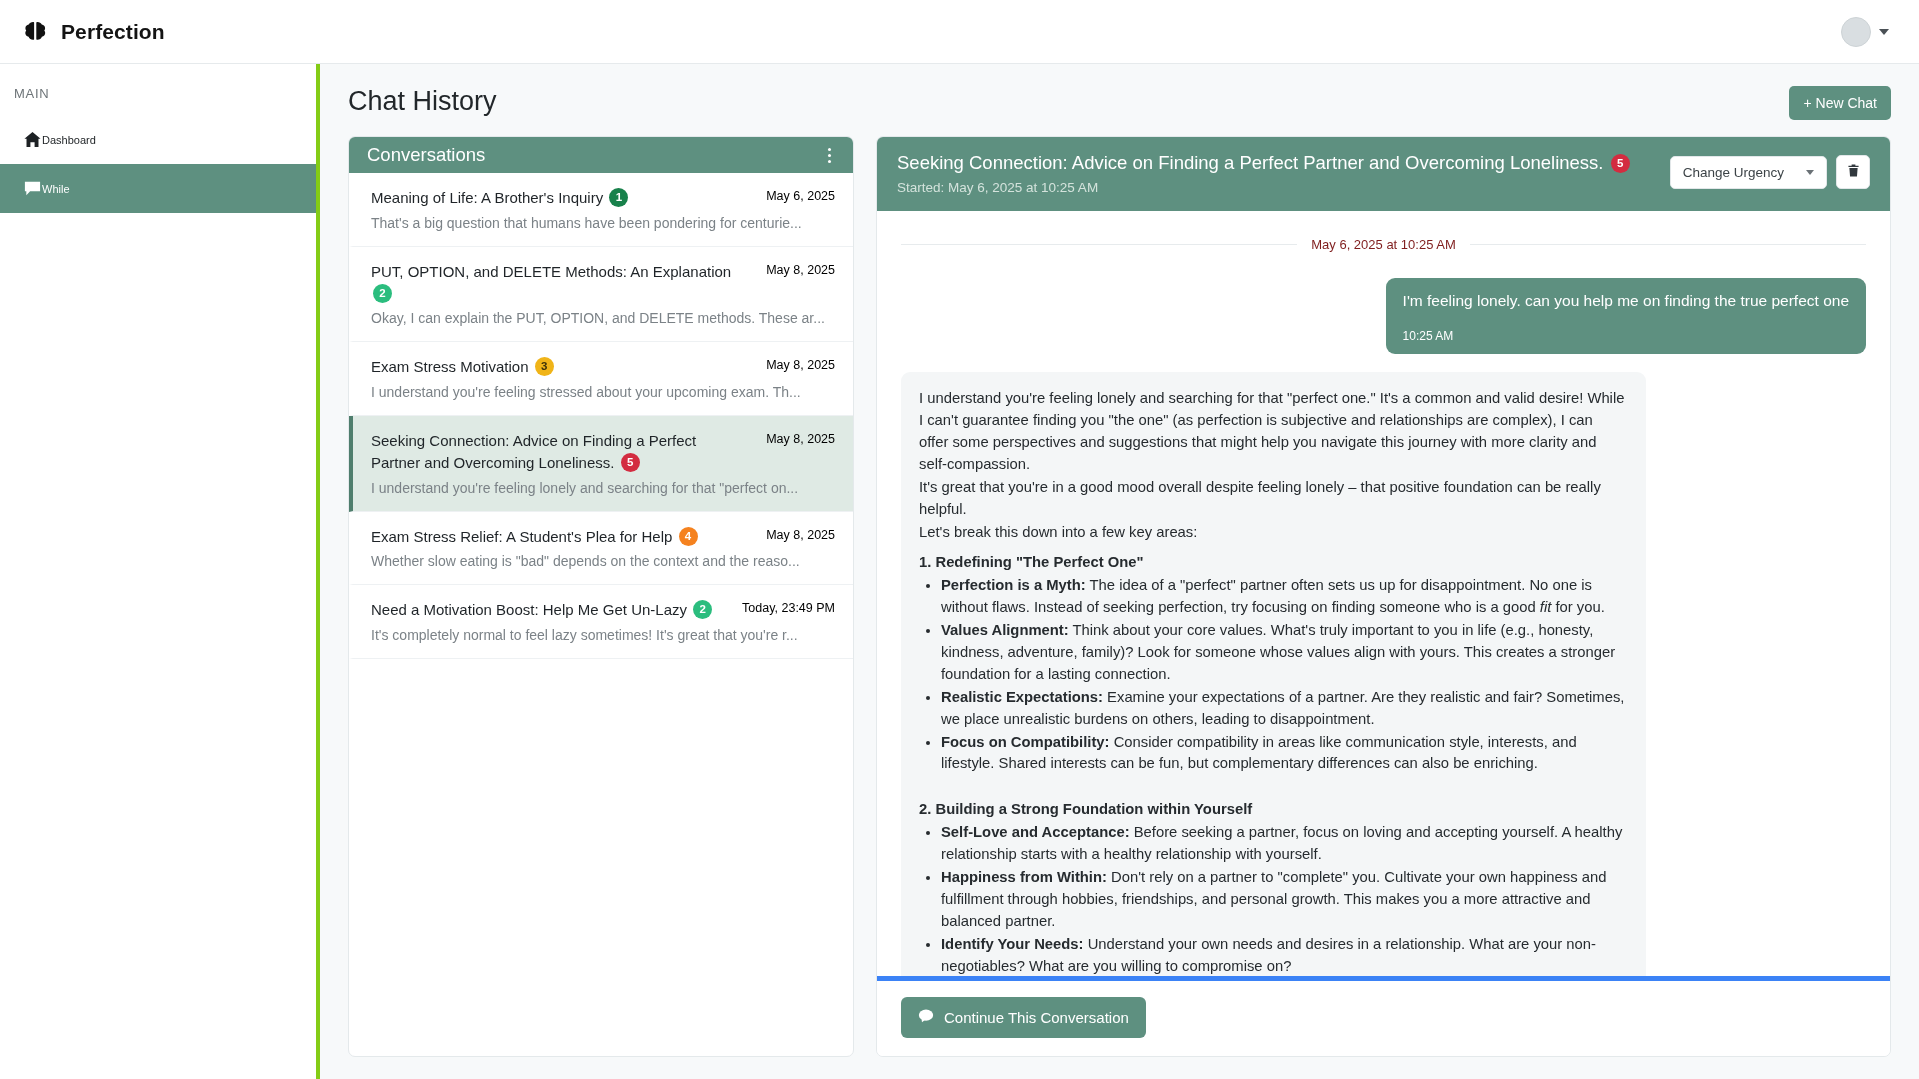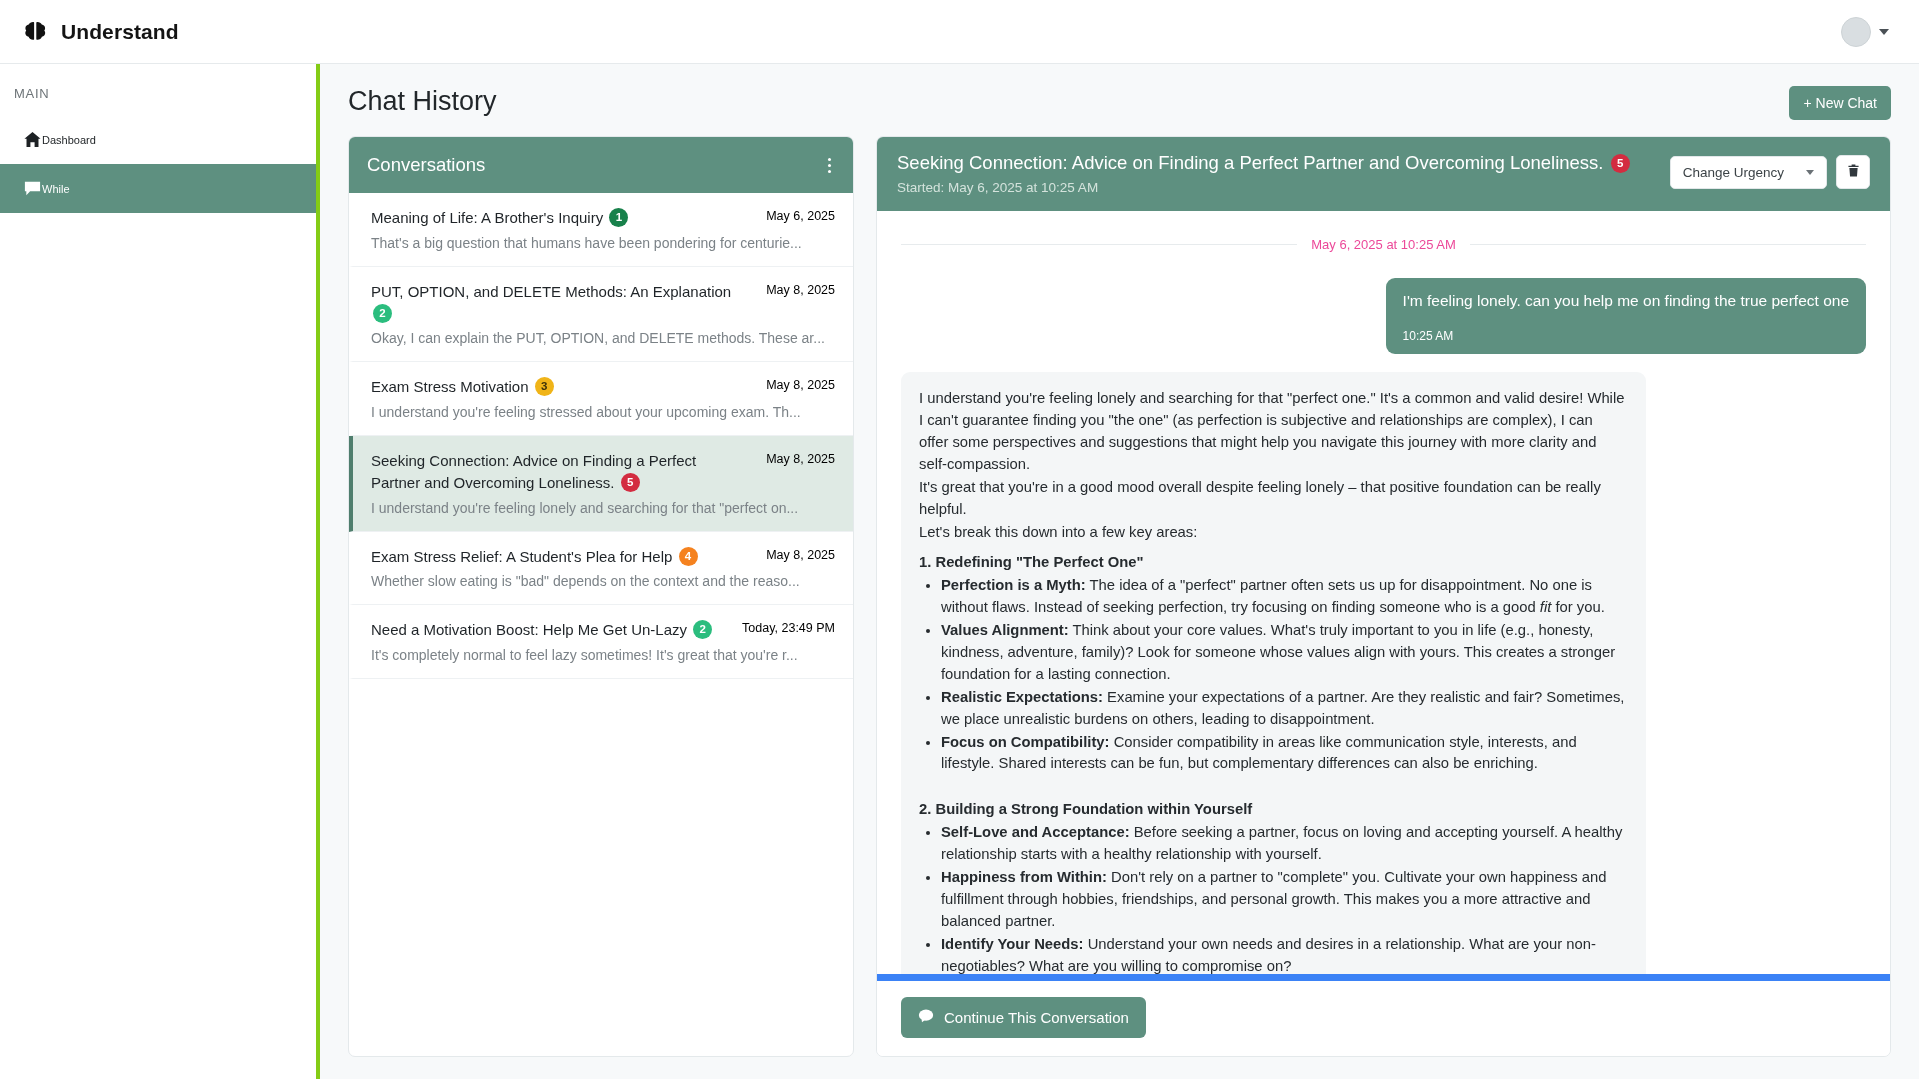--- a/index.html
+++ b/index.html
@@ -73,21 +73,21 @@
 
   
   .conv-card {
     width: 506px; flex: 0 0 506px;
     background: #fff; border: 1px solid #e4e9eb;
     border-radius: 7px; overflow: hidden;
     display: flex; flex-direction: column; min-height: 0;
   }
   .conv-head {
     background: #5e9080; color: #fff;
-    height: 56px; display: flex; align-items: center;
+    height: 36px; display: flex; align-items: center;
     padding: 0 18px; font-size: 18.5px;
   }
   .kebab { margin-left: auto; cursor: pointer; display: flex; flex-direction: column; gap: 3px; padding: 4px; }
   .kebab i { width: 3px; height: 3px; border-radius: 50%; background: #fff; display: block; }
   .conv-tools { padding: 16px 18px 14px 18px; border-bottom: 1px solid #ebeff1; }
   .search-wrap { position: relative; }
   .search-input {
     width: 100%; height: 38px;
     border: 1px solid #dfe4e7; border-radius: 6px;
     padding: 0 12px 0 42px; font-size: 14.5px;
@@ -160,21 +160,21 @@
   }
   .trash-btn {
     background: #fff; border: 1px solid #e2e7e9; border-radius: 5px;
     width: 34px; height: 34px; cursor: pointer;
     display: flex; align-items: center; justify-content: center;
   }
 
   .chat-body { flex: 1 1 auto; min-height: 0; overflow: hidden; padding: 26px 24px 0 24px; }
   .day-divider { display: flex; align-items: center; gap: 14px; margin-bottom: 26px; }
   .day-divider .line { flex: 1 1 auto; height: 1px; background: #e7ebed; }
-  .day-divider .label { font-size: 13px; color: #ec4899; white-space: nowrap; }
+  .day-divider .label { font-size: 13px; color: #7f1d1d; white-space: nowrap; }
 
   .msg-row { display: flex; margin-bottom: 18px; }
   .msg-row.user { justify-content: flex-end; }
   .bubble-user {
     background: #5e9080; color: #fff;
     border-radius: 9px; padding: 13px 17px 10px 17px;
     max-width: 620px; font-size: 15.5px; line-height: 1.35;
   }
   .bubble-time { font-size: 12px; color: #ffffff; margin-top: 16px; }
   .bubble-ai {
@@ -184,21 +184,21 @@
   }
   .bubble-ai p { margin-bottom: 1px; }
   .bubble-ai .hsec { font-weight: bold; margin-top: 9px; }
   .bubble-ai ul { margin: 1px 0 0 22px; }
   .bubble-ai li { margin-bottom: 1px; }
   .bubble-ai b { font-weight: bold; }
   .bubble-ai i { font-style: italic; }
   .spacer-gap { height: 14px; }
 
   .chat-foot {
-    border-top: 7px solid #3b82f6;
+    border-top: 5px solid #3b82f6;
     padding: 16px 24px 18px 24px;
     background: #fff;
   }
   .btn-continue {
     background: #5e9080; color: #fff;
     border: none; border-radius: 6px;
     font-size: 15px; padding: 11px 17px;
     display: inline-flex; align-items: center; gap: 10px;
     cursor: pointer; font-family: inherit;
   }
@@ -210,21 +210,21 @@
 
   <div class="topbar">
     <div class="brand">
       <span class="brand-mark">
         <svg width="26" height="26" viewBox="0 0 26 26">
           <path d="M12.2 3.2c-2.2-.6-4.6.5-5.5 2.4-1.9.3-3.3 1.8-3.3 3.7 0 .8.3 1.6.8 2.2-.6.7-.9 1.6-.9 2.5 0 1.9 1.4 3.5 3.3 3.8.7 2 2.9 3.3 5.1 2.9.3-.1.5-.3.5-.6V3.8c0-.3-.2-.5-.5-.6z" fill="#111"></path>
           <path d="M14.3 3.2c2.2-.6 4.6.5 5.5 2.4 1.9.3 3.3 1.8 3.3 3.7 0 .8-.3 1.6-.8 2.2.6.7.9 1.6.9 2.5 0 1.9-1.4 3.5-3.3 3.8-.7 2-2.9 3.3-5.1 2.9-.3-.1-.5-.3-.5-.6V3.8c0-.3.2-.5.5-.6z" fill="#111"></path>
           <rect x="12.6" y="2.6" width="1.1" height="20" fill="#ffffff"></rect>
         </svg>
       </span>
-      <span class="brand-name">Understand</span>
+      <span class="brand-name">Perfection</span>
     </div>
     <div class="topbar-right">
       <span class="avatar"></span>
       <span class="caret-down"></span>
     </div>
   </div>
 
   <div class="body-split">
 
     <div class="sidebar">

